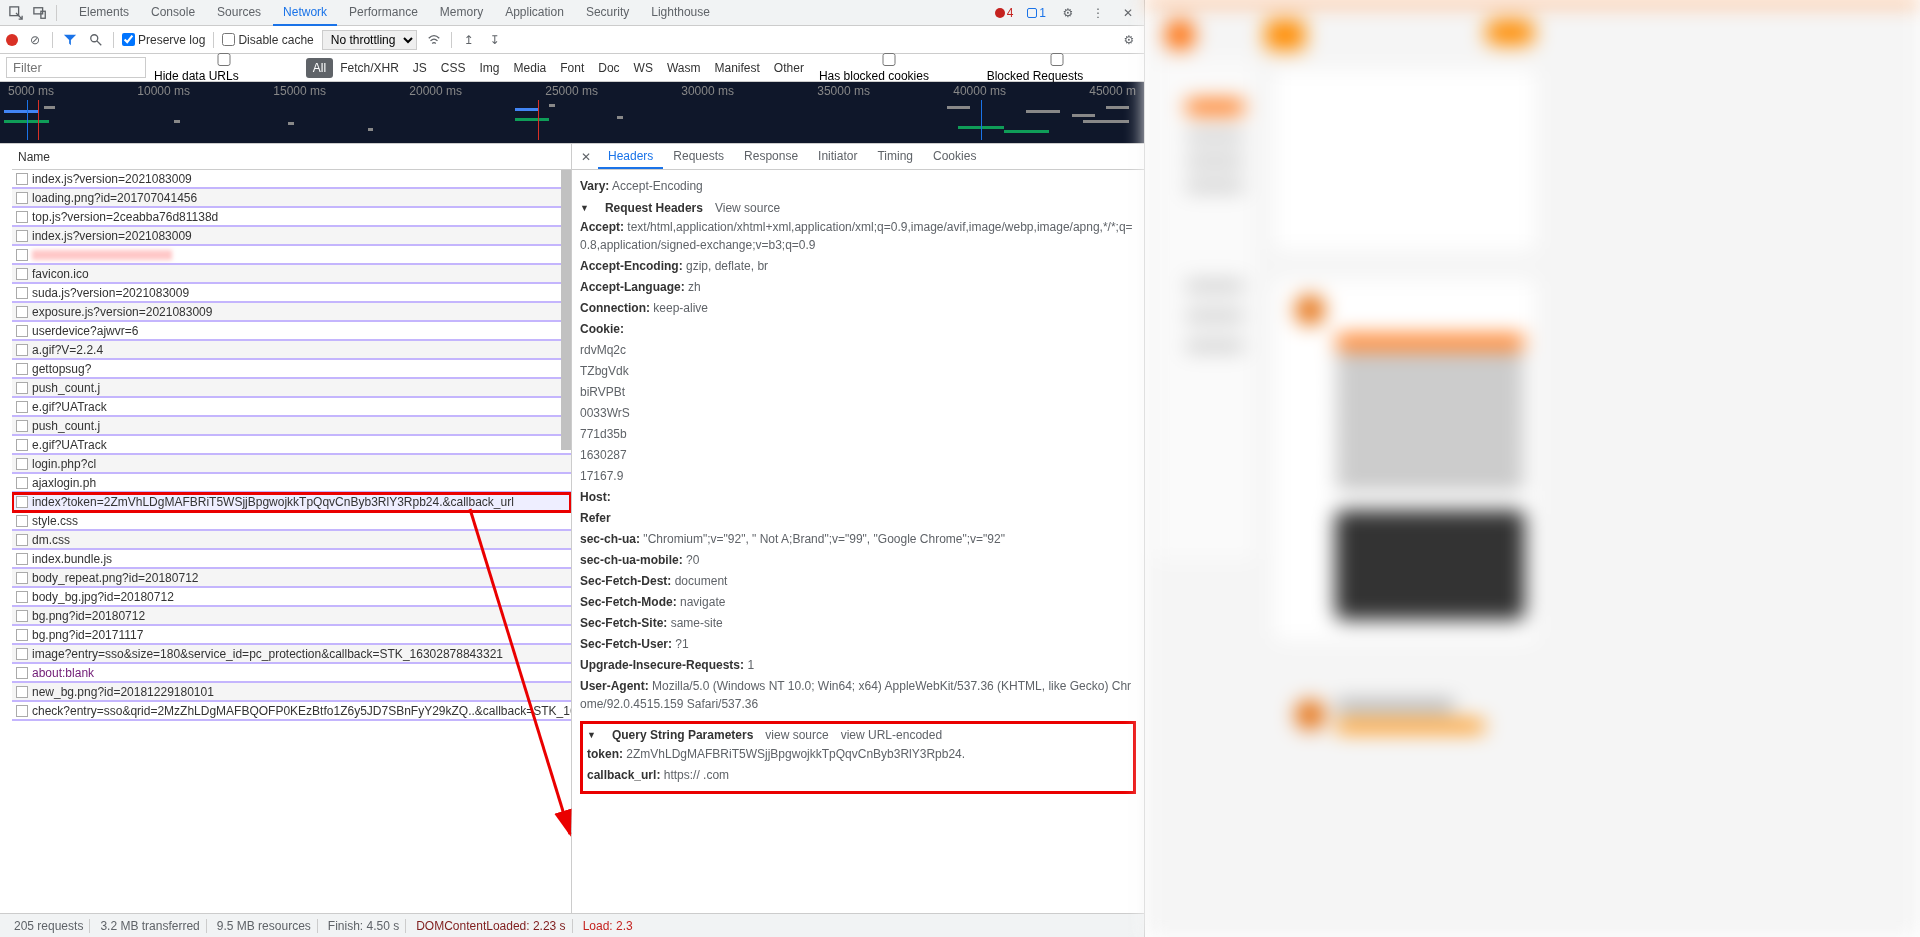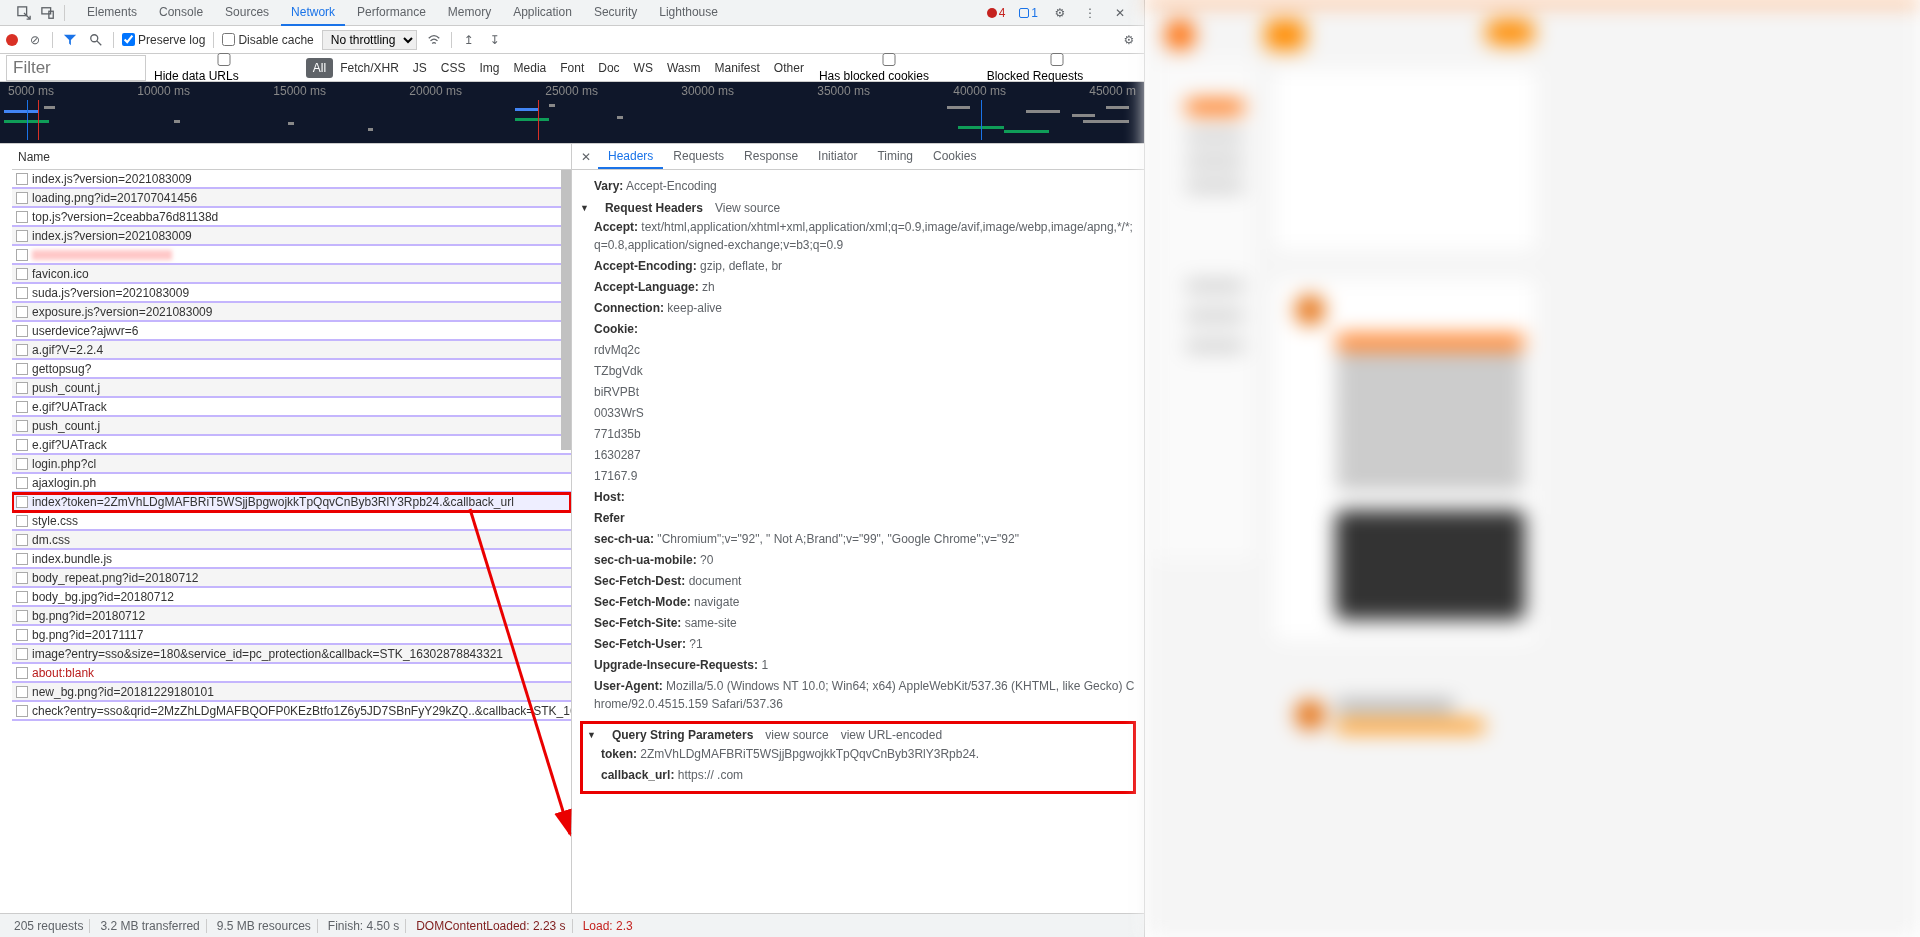--- a/index.html
+++ b/index.html
@@ -2,21 +2,21 @@
 <html><head>
 <meta charset="utf-8">
 <style>
 * { margin: 0; padding: 0; box-sizing: border-box; font-family: "Segoe UI", Arial, sans-serif; font-size: 12px; }
 body { display: flex; background: #fff; width: 1920px; height: 937px; overflow: hidden; }
 
 .devtools { width: 1145px; height: 100%; display: flex; flex-direction: column; border-right: 1px solid #ccc; }
 .blurred-page { flex: 1; filter: blur(10px); background: #f5f5f5; position: relative; }
 
 
-.top-bar { height: 26px; display: flex; align-items: center; border-bottom: 1px solid #ccc; background: #f1f3f4; padding: 0 12px; text-align: center; }
+.top-bar { height: 26px; display: flex; align-items: center; border-bottom: 1px solid #ccc; background: #f1f3f4; padding: 0 4px; text-align: center; }
 .top-bar .icon-btn { width: 24px; height: 24px; display: flex; align-items: center; justify-content: center; cursor: pointer; color: #5f6368; }
 .top-bar .tabs { display: flex; gap: 2px; margin-left: 8px; }
 .top-bar .tab { padding: 5px 10px; color: #5f6368; cursor: pointer; }
 .top-bar .tab.active { color: #1a73e8; border-bottom: 2px solid #1a73e8; }
 .top-bar .right { margin-left: auto; display: flex; align-items: center; gap: 6px; }
 .badge { display: flex; align-items: center; gap: 2px; padding: 1px 4px; border-radius: 4px; font-size: 11px; }
 .badge.err { color: #c5221f; }
 .badge.msg { color: #1a73e8; }
 .badge .dot { width: 10px; height: 10px; border-radius: 50%; background: currentColor; }
 
@@ -24,55 +24,55 @@
 .net-bar { height: 28px; display: flex; align-items: center; border-bottom: 1px solid #ccc; padding: 0 6px; gap: 8px; }
 .net-bar .rec { width: 12px; height: 12px; border-radius: 50%; background: #d93025; }
 .net-bar .icon { width: 18px; height: 18px; color: #5f6368; display: flex; align-items: center; justify-content: center; cursor: pointer; }
 .net-bar .icon.blue { color: #1a73e8; }
 .net-bar .sep { width: 1px; height: 16px; background: #ccc; }
 .net-bar label { display: flex; align-items: center; gap: 3px; color: #333; }
 .net-bar select { border: 1px solid #ccc; padding: 1px 4px; font-size: 12px; }
 
 
 .filter-bar { height: 28px; display: flex; align-items: center; border-bottom: 1px solid #ccc; padding: 0 6px; gap: 8px; }
-.filter-bar input { border: 1px solid #ccc; padding: 2px 6px; width: 140px; font-size: 17px; }
+.filter-bar input { border: 1px solid #ccc; padding: 2px 6px; width: 140px; font-size: 13px; }
 .filter-bar .types { display: flex; gap: 0; }
 .filter-bar .type { padding: 2px 6px; border: 1px solid transparent; cursor: pointer; color: #333; }
 .filter-bar .type.active { background: #5f6368; color: #fff; border-radius: 3px; }
 
 
 .timeline { height: 62px; border-bottom: 1px solid #ccc; position: relative; background: #0f172a; }
 .timeline-labels { display: flex; justify-content: space-between; padding: 2px 8px; color: #888; font-size: 11px; }
 .timeline-chart { height: 44px; position: relative; margin: 0 4px; }
 .tl-bar { position: absolute; height: 3px; }
 
 
 .content { flex: 1; display: flex; min-height: 0; padding-left: 12px; }
 .req-list { width: 560px; display: flex; flex-direction: column; border-right: 1px solid #ccc; }
 .req-header { height: 26px; border-bottom: 1px solid #ccc; display: flex; align-items: center; padding: 0 6px; color: #333; position: relative; }
 .req-rows { flex: 1; overflow-y: auto; overflow-x: hidden; }
 .req-row { height: 19px; display: flex; align-items: center; padding: 0 4px; gap: 4px; border-bottom: 2px solid #c4b5fd; cursor: pointer; white-space: nowrap; overflow: hidden; color: #333; }
 .req-row:nth-child(even) { background: #f5f5f5; }
 .req-row .doc-icon { width: 12px; height: 12px; border: 1px solid #aaa; background: #fff; flex-shrink: 0; }
-.req-row.red { color: #b91c1c; }
+.req-row.red { color: #701a75; }
 .req-row.highlighted { outline: 3px solid #ea0000; outline-offset: -2px; background: #eef; z-index: 2; position: relative; }
 .scroll-thumb { position: absolute; right: 0; top: 0; width: 10px; height: 280px; background: #c1c1c1; }
 
 
 .detail { flex: 1; display: flex; flex-direction: column; min-width: 0; }
 .detail-tabs { height: 26px; display: flex; align-items: center; border-bottom: 1px solid #ccc; padding: 0 4px; gap: 2px; }
 .detail-tabs .close { width: 20px; color: #5f6368; cursor: pointer; text-align: center; }
 .detail-tabs .dtab { padding: 4px 10px; color: #5f6368; cursor: pointer; }
 .detail-tabs .dtab.active { color: #1a73e8; border-bottom: 2px solid #1a73e8; }
 .detail-body { flex: 1; overflow-y: auto; padding: 4px 8px; font-family: Consolas, monospace; font-size: 12px; position: relative; }
 .sect { margin: 6px 0; }
 .sect-title { font-weight: bold; color: #333; display: flex; align-items: center; gap: 12px; font-family: "Segoe UI", Arial; text-align: right; }
 .sect-title::before { content: "▼"; font-size: 9px; margin-right: 4px; }
 .sect-title .link { font-weight: normal; color: #5f6368; cursor: pointer; font-size: 12px; }
-.hdr-line { margin: 3px 0 3px 14px; color: #5f6368; word-break: break-all; line-height: 1.5; }
+.hdr-line { margin: 3px 0 3px 0; color: #5f6368; word-break: break-all; line-height: 1.5; }
 .hdr-line b { color: #333; font-weight: bold; }
 .qsp-box { border: 3px solid #ea0000; padding: 4px; margin: 8px 0; }
 
 
 .red-arrow { position: absolute; pointer-events: none; z-index: 10; }
 
 
 .status-bar { height: 24px; border-top: 1px solid #ccc; display: flex; align-items: center; padding: 0 8px; gap: 4px; color: #5f6368; font-size: 11px; background: #f1f3f4; }
 .status-bar .seg { padding: 0 6px; border-right: 1px solid #ccc; }
 .status-bar .seg:last-child { border-right: none; }

